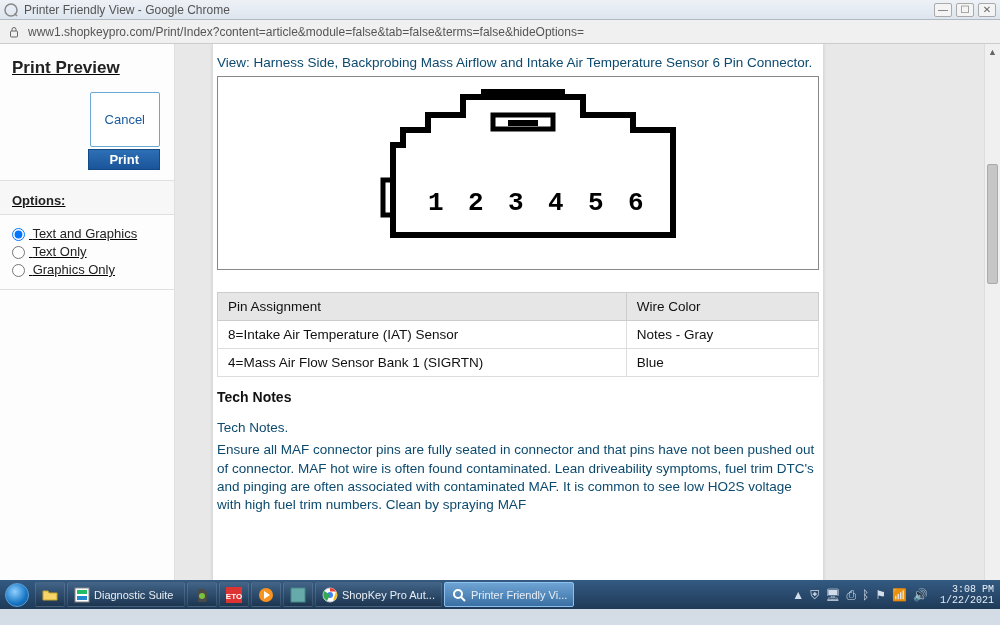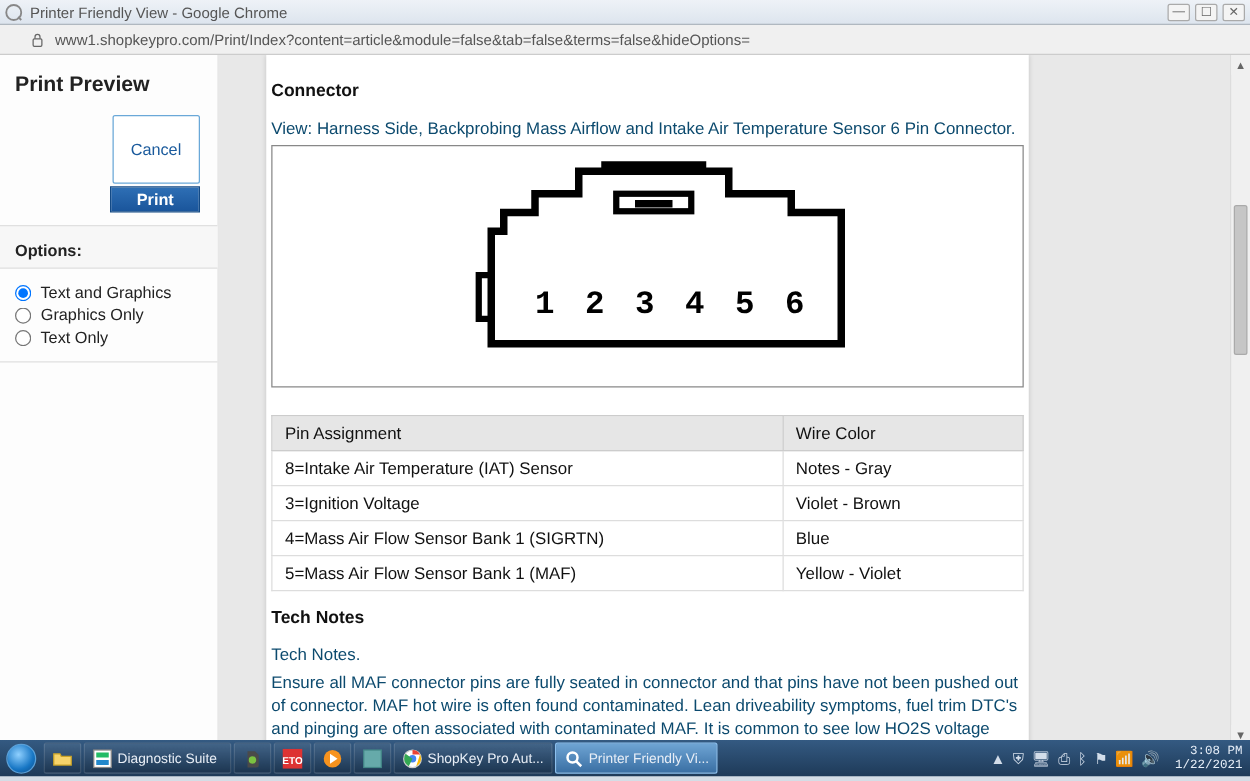--- a/index.html
+++ b/index.html
@@ -26,37 +26,38 @@
   .chrome-titlebar .favicon { width:14px; height:14px; margin-right:6px; display:inline-flex; align-items:center; justify-content:center;}
   .chrome-titlebar .title { flex:1; }
   .winbtns { display:flex; gap:4px; }
   .winbtn { width:18px; height:14px; border:1px solid #aaa; background:#f4f4f4; font-size:10px; display:flex; align-items:center; justify-content:center; color:#666; border-radius:2px;}
   .chrome-addr {
     height: 24px;
     background: #f0f0f0;
     border-bottom:1px solid #ccc;
     display:flex;
     align-items:center;
-    padding:0 24px;
+    padding:0 8px;
     font-size:12px;
     color:#555;
   }
   .lock-ico { width:14px; display:inline-flex; margin-right:6px;}
   
   .viewport {
     position:absolute;
     top:44px; left:0; right:0; bottom:29px;
     background:#fff;
     display:flex;
   }
   .sidebar {
     width: 175px;
     background:#fdfdfd;
     border-right:1px solid #e0e0e0;
     padding: 10px 0 0 0;
+    text-decoration: underline;
   }
   .sidebar h2 {
     font-family: "Segoe UI", Arial, sans-serif;
     font-size: 17px;
     font-weight: 600;
     color: #222;
     padding: 4px 12px 14px 12px;
   }
   .btnrow { text-align:right; padding-right:14px; }
   .btn-cancel {
@@ -145,21 +146,21 @@
   }
   .vscroll .thumb {
     position:absolute; left:2px; right:2px; top:120px; height:120px;
     background:#c6c6c6; border:1px solid #aaa; border-radius:2px;
   }
   .vscroll .arr { position:absolute; left:0; right:0; height:16px; background:#f0f0f0; display:flex; align-items:center; justify-content:center; color:#666; font-size:9px;}
   .vscroll .arr.up{top:0;} .vscroll .arr.dn{bottom:0;}
 
   
   .taskbar {
-    position:absolute; left:0; right:0; bottom:4px; height:29px;
+    position:absolute; left:0; right:0; bottom:16px; height:29px;
     background: linear-gradient(#345a82, #1e3a58);
     display:flex; align-items:center;
     color:#fff; font-size:11px;
   }
   .start-orb {
     width:34px; height:29px; display:flex; align-items:center; justify-content:center;
   }
   .start-orb .orb {
     width:24px; height:24px; border-radius:50%;
     background: radial-gradient(circle at 40% 35%, #8fd0ff, #1776c4 60%, #0a4a86);
@@ -225,33 +226,32 @@
       <span class="btn-print">Print</span>
     </div>
     <div class="options-hdr">Options:</div>
     <div class="radios">
       <label>
         <input type="radio" name="opt" checked="" style="">
         <span>Text and Graphics</span>
       </label>
       <label>
         <input type="radio" name="opt" style="">
-        <span>Graphics Only</span>
+        <span>Text Only</span>
       </label>
       <label>
         <input type="radio" name="opt" style="">
-        <span>Text Only</span>
+        <span>Graphics Only</span>
       </label>
     </div>
   </div>
 
   <div class="content-wrap">
     <div class="page">
       <div class="page-inner">
-        <h3 class="sect">Connector</h3>
         <p class="body">View: Harness Side, Backprobing Mass Airflow and Intake Air Temperature Sensor 6 Pin Connector.</p>
 
         <div class="diagram-box">
           <svg width="370" height="170" viewBox="0 0 370 170">
 
             <g fill="#fff" stroke="#000" stroke-width="6" stroke-linejoin="miter">
 
               <path d="M60 60 L60 150 L340 150 L340 45 L300 45 L300 30 L250 30
                        L250 12 L130 12 L130 30 L95 30 L95 45 L70 45 L70 60 Z"></path>
             </g>
@@ -283,30 +283,22 @@
               <th style="width:68%">Pin Assignment</th>
               <th>Wire Color</th>
             </tr>
           </thead>
           <tbody>
             <tr>
               <td>8=Intake Air Temperature (IAT) Sensor</td>
               <td>Notes - Gray</td>
             </tr>
             <tr>
-              <td>3=Ignition Voltage</td>
-              <td>Violet - Brown</td>
-            </tr>
-            <tr>
               <td>4=Mass Air Flow Sensor Bank 1 (SIGRTN)</td>
               <td>Blue</td>
-            </tr>
-            <tr>
-              <td>5=Mass Air Flow Sensor Bank 1 (MAF)</td>
-              <td>Yellow - Violet</td>
             </tr>
           </tbody>
         </table>
 
         <h3 class="sect">Tech Notes</h3>
         <p class="body">Tech Notes.</p>
         <p class="body">Ensure all MAF connector pins are fully seated in connector and that pins have not been pushed out of connector. MAF hot wire is often found contaminated. Lean driveability symptoms, fuel trim DTC's and pinging are often associated with contaminated MAF. It is common to see low HO2S voltage with high fuel trim numbers. Clean by spraying MAF</p>
       </div>
     </div>
 

